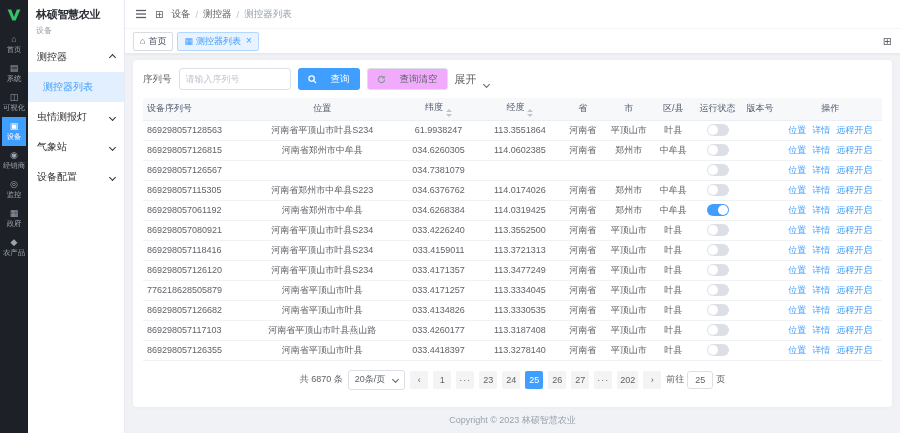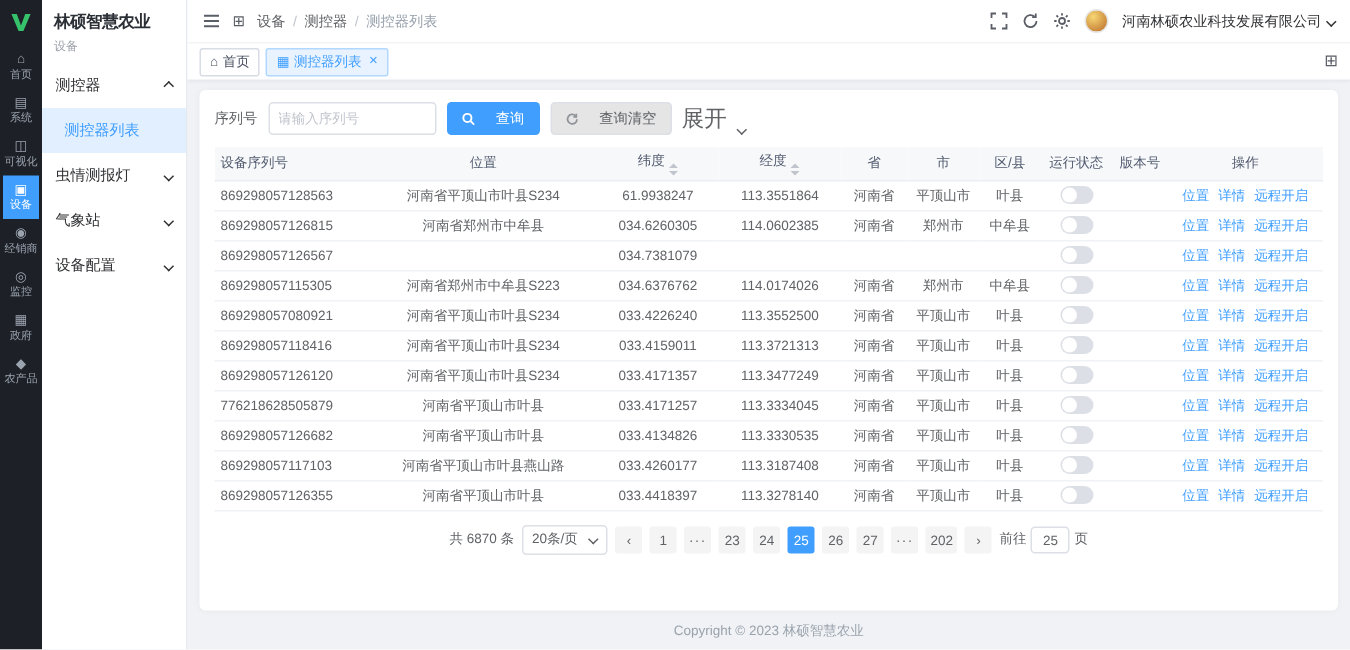--- a/index.html
+++ b/index.html
@@ -51,22 +51,22 @@
 
   
   .content{flex:1;padding:6px 8px 0;display:flex;flex-direction:column;min-height:0}
   .card{background:#fff;border-radius:4px;padding:8px 10px 4px;flex:1;display:flex;flex-direction:column;box-shadow:0 0 4px rgba(0,0,0,.04);min-height:0}
   .search-row{display:flex;align-items:center;gap:7px;margin-bottom:8px;flex-shrink:0}
   .search-label{font-size:9.5px;color:#606266}
   .search-input{width:112px;height:22px;border:1px solid #dcdfe6;border-radius:3px;padding:0 6px;font-size:9px;color:#606266;outline:none}
   .search-input::placeholder{color:#c0c4cc}
   .btn{height:22px;display:inline-flex;align-items:center;gap:14px;padding:0 9px;border-radius:3px;font-size:9.5px;cursor:pointer;border:1px solid transparent;white-space:nowrap}
   .btn-primary{background:#409eff;color:#fff}
-  .btn-plain{background:#e5e5e5;border-color:#dcdfe6;color:#606266}
-  .expand-link{font-size:15px;color:#606266;display:flex;align-items:flex-end;gap:3px;cursor:pointer}
+  .btn-plain{background:#f0abfc;border-color:#dcdfe6;color:#606266}
+  .expand-link{font-size:11px;color:#606266;display:flex;align-items:flex-end;gap:3px;cursor:pointer}
 
   table{width:100%;border-collapse:collapse;table-layout:fixed;font-size:9px}
   thead th{background:#f7f8fa;color:#515a6e;font-weight:normal;height:22px;padding:0 4px;text-align:center;border-bottom:1px solid #ebeef5;white-space:nowrap;overflow:hidden}
   tbody td{height:20px;padding:0 4px;text-align:center;color:#606266;border-bottom:1px solid #f0f2f5;white-space:nowrap;overflow:hidden}
   th.al,td.al{text-align:left}
   .sort{display:inline-flex;flex-direction:column;margin-left:3px;vertical-align:-2px;cursor:pointer}
   .sort i{width:0;height:0;border-left:3px solid transparent;border-right:3px solid transparent;display:block}
   .sort .a{border-bottom:3.5px solid #c0c4cc;margin-bottom:1.5px}
   .sort .b{border-top:3.5px solid #c0c4cc}
   .switch{display:inline-block;width:22px;height:12px;border-radius:6px;background:#dcdfe6;position:relative;cursor:pointer;vertical-align:middle}
@@ -172,44 +172,20 @@
       </span>
       <span class="bc-lead">⊞</span>
       <nav class="breadcrumb" id="breadcrumb">
           <span class="bc-item">设备</span>
           <span class="bc-sep">/</span>
           <span class="bc-item">测控器</span>
           <span class="bc-sep">/</span>
           <span class="bc-item last">测控器列表</span>
         </nav>
 
-      <div class="topbar-right">
-        <span class="icon-btn">
-          <svg width="12" height="12" viewBox="0 0 12 12" fill="none" stroke="#5a5e66" stroke-width="1.2">
-              <path d="M1 4V1h3M8 1h3v3M11 8v3H8M4 11H1V8"></path>
-            </svg>
-        </span>
-        <span class="icon-btn">
-          <svg width="12" height="12" viewBox="0 0 12 12" fill="none" stroke="#5a5e66" stroke-width="1.2">
-              <path d="M10 6a4 4 0 1 1-1.3-2.9"></path>
-              <path d="M9.5 1v2.4H7.1"></path>
-            </svg>
-        </span>
-        <span class="icon-btn">
-          <svg width="12" height="12" viewBox="0 0 12 12" fill="none" stroke="#5a5e66" stroke-width="1.2">
-              <circle cx="6" cy="6" r="2"></circle>
-              <path d="M6 .8v1.6M6 9.6v1.6M.8 6h1.6M9.6 6h1.6M2.3 2.3l1.1 1.1M8.6 8.6l1.1 1.1M9.7 2.3 8.6 3.4M3.4 8.6 2.3 9.7"></path>
-            </svg>
-        </span>
-        <span class="avatar"></span>
-        <span class="company">
-          <span>河南林硕农业科技发展有限公司</span>
-          <i class="chev"></i>
-        </span>
-      </div>
     </header>
 
     <div class="tabbar">
       <div id="tabs" style="display:flex;gap:4px;align-items:center">
           <span class="tab">
             <span class="tab-ico">⌂</span>
             <span>首页</span>
           </span>
           <span class="tab active">
             <span class="tab-ico">▦</span>
@@ -322,20 +298,32 @@
                 <td>034.6376762</td>
                 <td>114.0174026</td>
                 <td>河南省</td>
                 <td>郑州市</td>
                 <td>中牟县</td>
                 <td><span class="switch"></span></td>
                 <td></td>
                 <td><a class="oplink">位置</a><a class="oplink">详情</a><a class="oplink">远程开启</a></td>
               </tr>
               <tr>
+                <td class="al">869298057061192</td>
+                <td>河南省郑州市中牟县</td>
+                <td>034.6268384</td>
+                <td>114.0319425</td>
+                <td>河南省</td>
+                <td>郑州市</td>
+                <td>中牟县</td>
+                <td><span class="switch on"></span></td>
+                <td></td>
+                <td><a class="oplink">位置</a><a class="oplink">详情</a><a class="oplink">远程开启</a></td>
+              </tr>
+              <tr>
                 <td class="al">869298057080921</td>
                 <td>河南省平顶山市叶县S234</td>
                 <td>033.4226240</td>
                 <td>113.3552500</td>
                 <td>河南省</td>
                 <td>平顶山市</td>
                 <td>叶县</td>
                 <td><span class="switch"></span></td>
                 <td></td>
                 <td><a class="oplink">位置</a><a class="oplink">详情</a><a class="oplink">远程开启</a></td>

